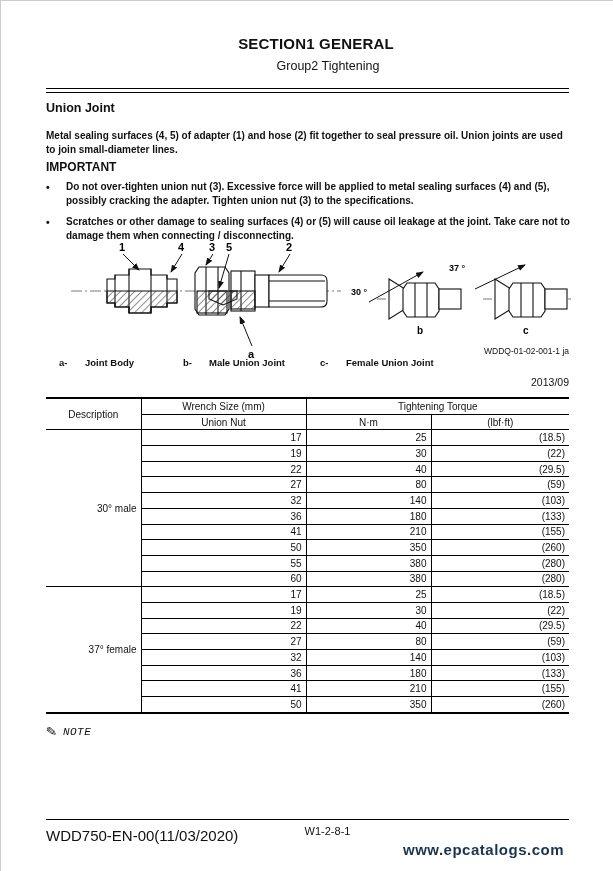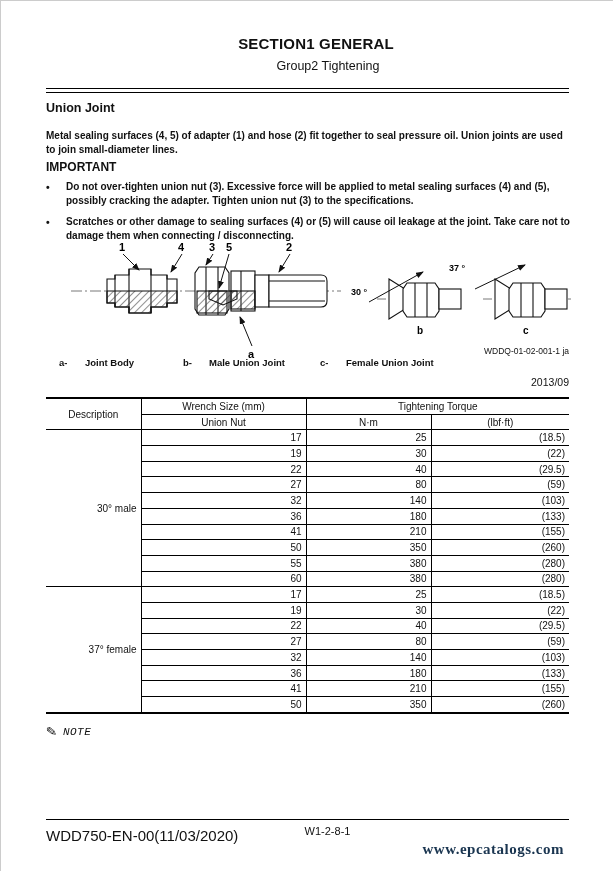--- a/index.html
+++ b/index.html
@@ -37,21 +37,21 @@
   .torque-table .c3 { border-right:0; }
   .torque-table .hdr-bottom { border-bottom:1.6px solid #000; }
   .note-row { top:723px; left:45px; font-size:11px; display:flex; align-items:center; }
   .note-icon { font-size:13px; margin-right:6px; display:inline-block; transform:rotate(-8deg); }
   .note-label { font-style:italic; font-weight:500; letter-spacing:0.5px;font-family:Liberation Mono, monospace; }
   .note-text { top:744px; left:45px; width:525px; font-size:10.5px; font-style:italic; }
   .footer-rule { top:818px; left:45px; width:523px; border-top:1.2px solid #000; height:0; }
   .footer-left { top:826px; left:45px; font-size:15px; }
   .footer-center { top:824px; font-size:11px;padding-left:40px; }
   .footer-site { top:840px; right:50px; font-size:15px; font-weight:bold;
-    font-family:Liberation Serif, serif; letter-spacing:0.5px; }
+    font-family:Liberation Sans, sans-serif; letter-spacing:0.5px; }
   svg text { font-family:"Liberation Sans", sans-serif; }
   .callout { font-size:11px; font-weight:bold; }
   .angle-lbl { font-size:9px; font-weight:bold; }
   .letter-lbl { font-size:10px; font-weight:bold; }
 </style>
 </head>
 <body>
 
 <div class="page">
 

